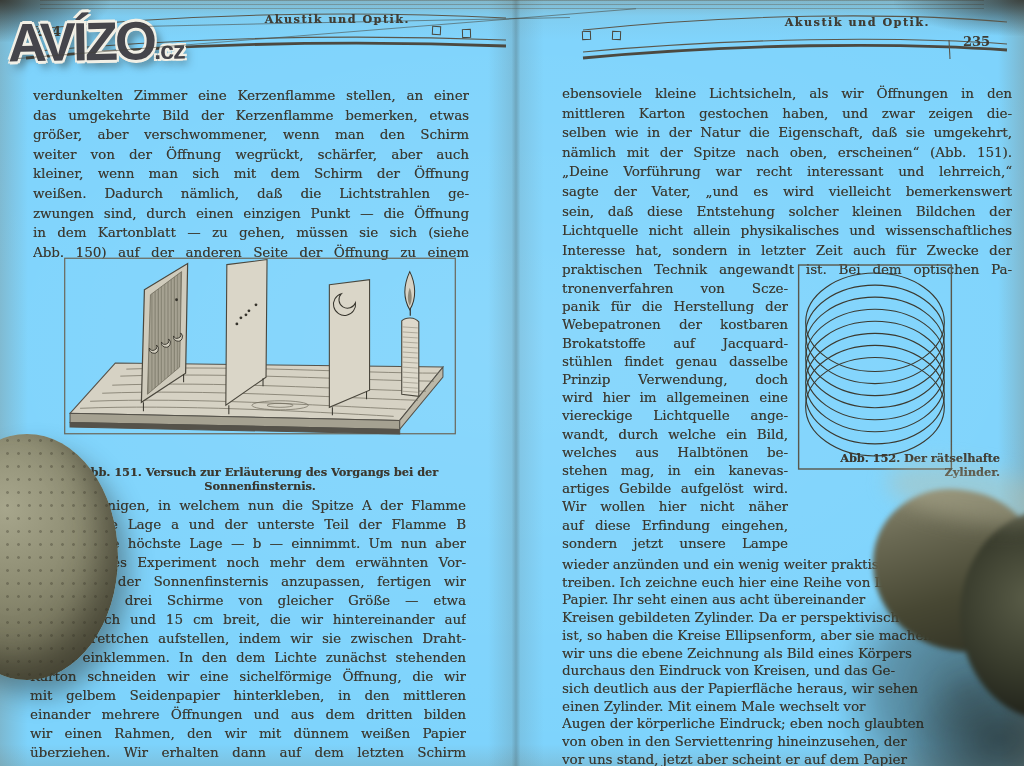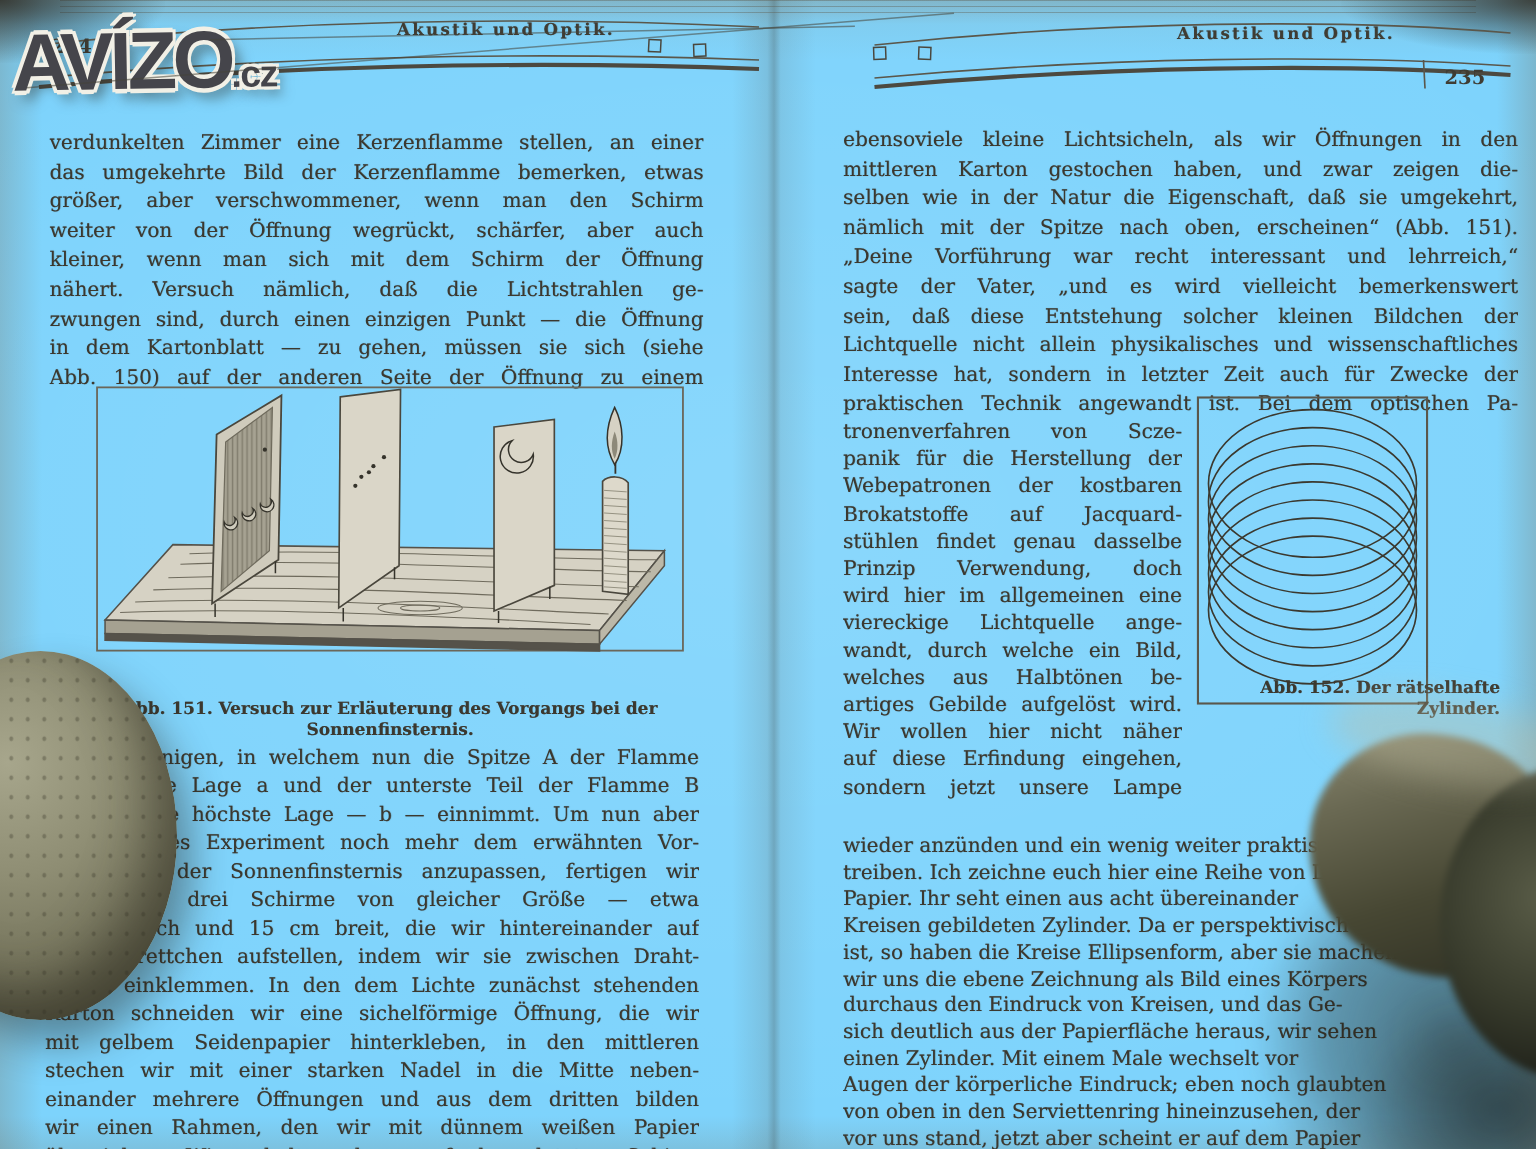--- a/index.html
+++ b/index.html
@@ -88,21 +88,21 @@
   <div class="hdr" style="left:100px;top:13px;width:310px;">Akustik und Optik.</div>
   <div class="orn" style="left:432px;top:26px;transform:rotate(3deg);"></div>
   <div class="orn" style="left:462px;top:29px;transform:rotate(-2deg);"></div>
 
   <div class="tb just" style="left:33px;top:58px;width:436px;line-height:19.6px;">
       <div class="tl">verdunkelten Zimmer eine Kerzenflamme stellen, an einer</div>
       <div class="tl">das umgekehrte Bild der Kerzenflamme bemerken, etwas</div>
       <div class="tl">größer, aber verschwommener, wenn man den Schirm</div>
       <div class="tl">weiter von der Öffnung wegrückt, schärfer, aber auch</div>
       <div class="tl">kleiner, wenn man sich mit dem Schirm der Öffnung</div>
-      <div class="tl">nähert. Versuch nämlich, daß die Lichtstrahlen ge-</div>
+      <div class="tl">weißen. Dadurch nämlich, daß die Lichtstrahlen ge-</div>
       <div class="tl">zwungen sind, durch einen einzigen Punkt — die Öffnung</div>
       <div class="tl">in dem Kartonblatt — zu gehen, müssen sie sich (siehe</div>
       <div class="tl">Abb. 150) auf der anderen Seite der Öffnung zu einem</div>
     </div>
 
   <div class="fig1">
     <svg viewBox="0 0 390 176" width="100%" height="100%">
       <defs>
         <pattern id="hatch" width="3.2" height="8" patternUnits="userSpaceOnUse">
           <rect width="3.2" height="8" fill="#a6a292"></rect>
@@ -192,36 +192,35 @@
       <div class="tl">die unterste Lage a und der unterste Teil der Flamme B</div>
       <div class="tl">im Bilde die höchste Lage — b — einnimmt. Um nun aber</div>
       <div class="tl">unser kleines Experiment noch mehr dem erwähnten Vor-</div>
       <div class="tl">gange bei der Sonnenfinsternis anzupassen, fertigen wir</div>
       <div class="tl">aus Pappe drei Schirme von gleicher Größe — etwa</div>
       <div class="tl">20 cm hoch und 15 cm breit, die wir hintereinander auf</div>
       <div class="tl">einem Brettchen aufstellen, indem wir sie zwischen Draht-</div>
       <div class="tl">stiften einklemmen. In den dem Lichte zunächst stehenden</div>
       <div class="tl">Karton schneiden wir eine sichelförmige Öffnung, die wir</div>
       <div class="tl">mit gelbem Seidenpapier hinterkleben, in den mittleren</div>
-      <div class="tl">stechen wir mit einer starken Nadel in die Mitte neben-</div>
       <div class="tl">einander mehrere Öffnungen und aus dem dritten bilden</div>
       <div class="tl">wir einen Rahmen, den wir mit dünnem weißen Papier</div>
       <div class="tl">überziehen. Wir erhalten dann auf dem letzten Schirm</div>
     </div>
 
   <svg class="rule-svg" style="left:545px;top:6px;" width="470" height="60" viewBox="0 0 470 60">
     <path d="M38,24 C190,8 350,6 462,16" fill="none" stroke="#5a574b" stroke-width="1.1"></path>
     <path d="M38,46 C190,32 350,30 462,38" fill="none" stroke="#5a574b" stroke-width="1.1"></path>
     <path d="M38,52 C190,38 350,36 462,44" fill="none" stroke="#4c4940" stroke-width="2.8"></path>
     <path d="M404,34 L405,53" fill="none" stroke="#5a574b" stroke-width="1.1"></path>
   </svg>
   <div class="orn" style="left:582px;top:31px;transform:rotate(-2deg);"></div>
   <div class="orn" style="left:612px;top:31px;transform:rotate(2deg);"></div>
   <div class="hdr" style="left:670px;top:16px;width:260px;">Akustik und Optik.</div>
-  <div class="pno" style="left:963px;top:34px;margin-top:11px;">235</div>
+  <div class="pno" style="left:963px;top:34px;">235</div>
 
   <div class="tb just" style="left:562px;top:56px;width:450px;line-height:19.6px;">
       <div class="tl">ebensoviele kleine Lichtsicheln, als wir Öffnungen in den</div>
       <div class="tl">mittleren Karton gestochen haben, und zwar zeigen die-</div>
       <div class="tl">selben wie in der Natur die Eigenschaft, daß sie umgekehrt,</div>
       <div class="tl">nämlich mit der Spitze nach oben, erscheinen“ (Abb. 151).</div>
       <div class="tl">„Deine Vorführung war recht interessant und lehrreich,“</div>
       <div class="tl">sagte der Vater, „und es wird vielleicht bemerkenswert</div>
       <div class="tl">sein, daß diese Entstehung solcher kleinen Bildchen der</div>
       <div class="tl">Lichtquelle nicht allein physikalisches und wissenschaftliches</div>
@@ -233,20 +232,21 @@
       <div class="tl">tronenverfahren von Scze-</div>
       <div class="tl">panik für die Herstellung der</div>
       <div class="tl">Webepatronen der kostbaren</div>
       <div class="tl">Brokatstoffe auf Jacquard-</div>
       <div class="tl">stühlen findet genau dasselbe</div>
       <div class="tl">Prinzip Verwendung, doch</div>
       <div class="tl">wird hier im allgemeinen eine</div>
       <div class="tl">viereckige Lichtquelle ange-</div>
       <div class="tl">wandt, durch welche ein Bild,</div>
       <div class="tl">welches aus Halbtönen be-</div>
+      <div class="tl">stehen mag, in ein kanevas-</div>
       <div class="tl">artiges Gebilde aufgelöst wird.</div>
       <div class="tl">Wir wollen hier nicht näher</div>
       <div class="tl">auf diese Erfindung eingehen,</div>
       <div class="tl">sondern jetzt unsere Lampe</div>
     </div>
 
   <div class="fig2">
     <svg viewBox="0 0 154 205" width="100%" height="100%">
       <rect x="1" y="1" width="152" height="203" fill="none" stroke="#5a574b" stroke-width="1.4"></rect>
       <g fill="none" stroke="#3b392f" stroke-width="1.1">

